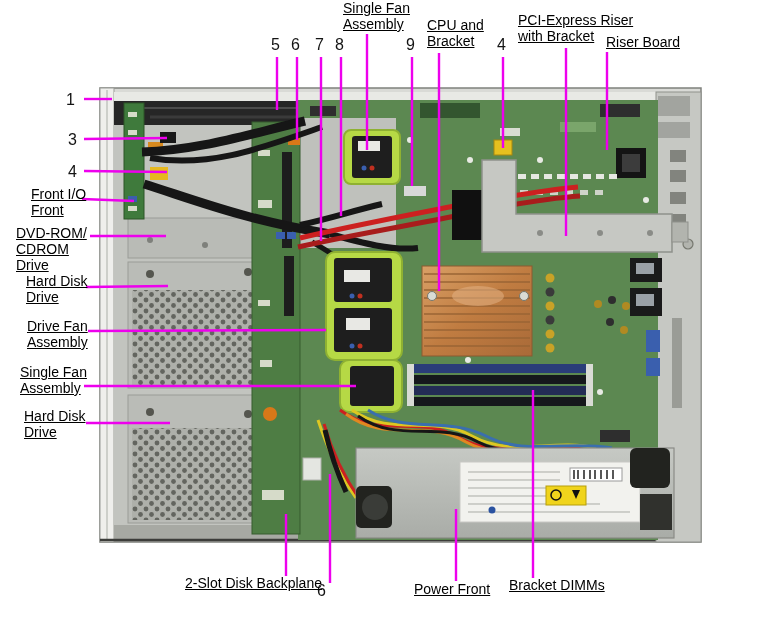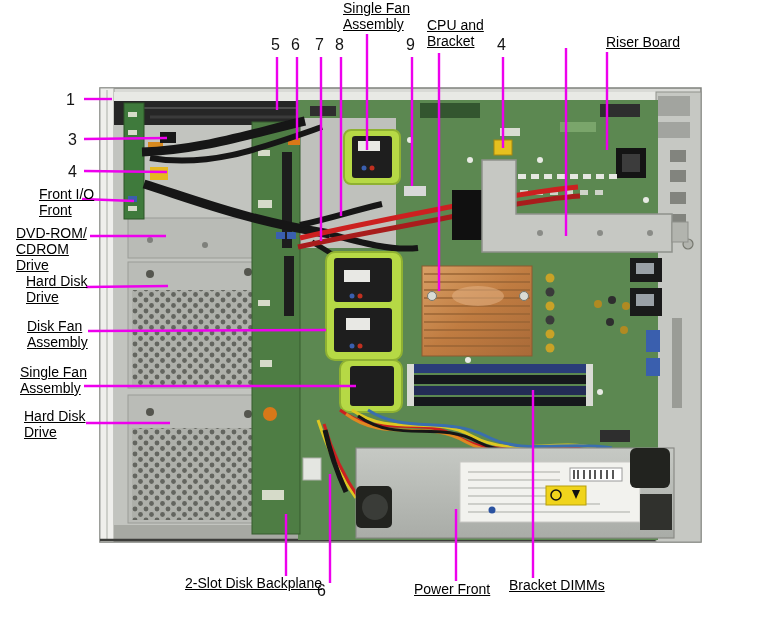--- a/index.html
+++ b/index.html
@@ -349,38 +349,42 @@
   <div class="num" style="left:317px;top:582px">6</div>
 
   <div class="lbl link" style="left:343px;top:0px">
     <span>Single Fan</span>
     <span>Assembly</span>
   </div>
   <div class="lbl link" style="left:427px;top:17px">
     <span>CPU and</span>
     <span>Bracket</span>
   </div>
+  <div class="lbl link" style="left:518px;top:12px">
+    <span>PCI-Express Riser</span>
+    <span>with Bracket</span>
+  </div>
   <div class="lbl link" style="left:606px;top:34px">
     <span>Riser Board</span>
   </div>
-  <div class="lbl link" style="left:39px;top:186px">
+  <div class="lbl link" style="left:31px;top:186px">
     <span>Front I/O</span>
     <span>Front</span>
   </div>
   <div class="lbl link" style="left:16px;top:225px">
     <span>DVD-ROM/</span>
     <span>CDROM</span>
     <span>Drive</span>
   </div>
   <div class="lbl link" style="left:26px;top:273px">
     <span>Hard Disk</span>
     <span>Drive</span>
   </div>
   <div class="lbl link" style="left:27px;top:318px">
-    <span>Disk Fan</span>
+    <span>Drive Fan</span>
     <span>Assembly</span>
   </div>
   <div class="lbl link" style="left:20px;top:364px">
     <span>Single Fan</span>
     <span>Assembly</span>
   </div>
   <div class="lbl link" style="left:24px;top:408px">
     <span>Hard Disk</span>
     <span>Drive</span>
   </div>

